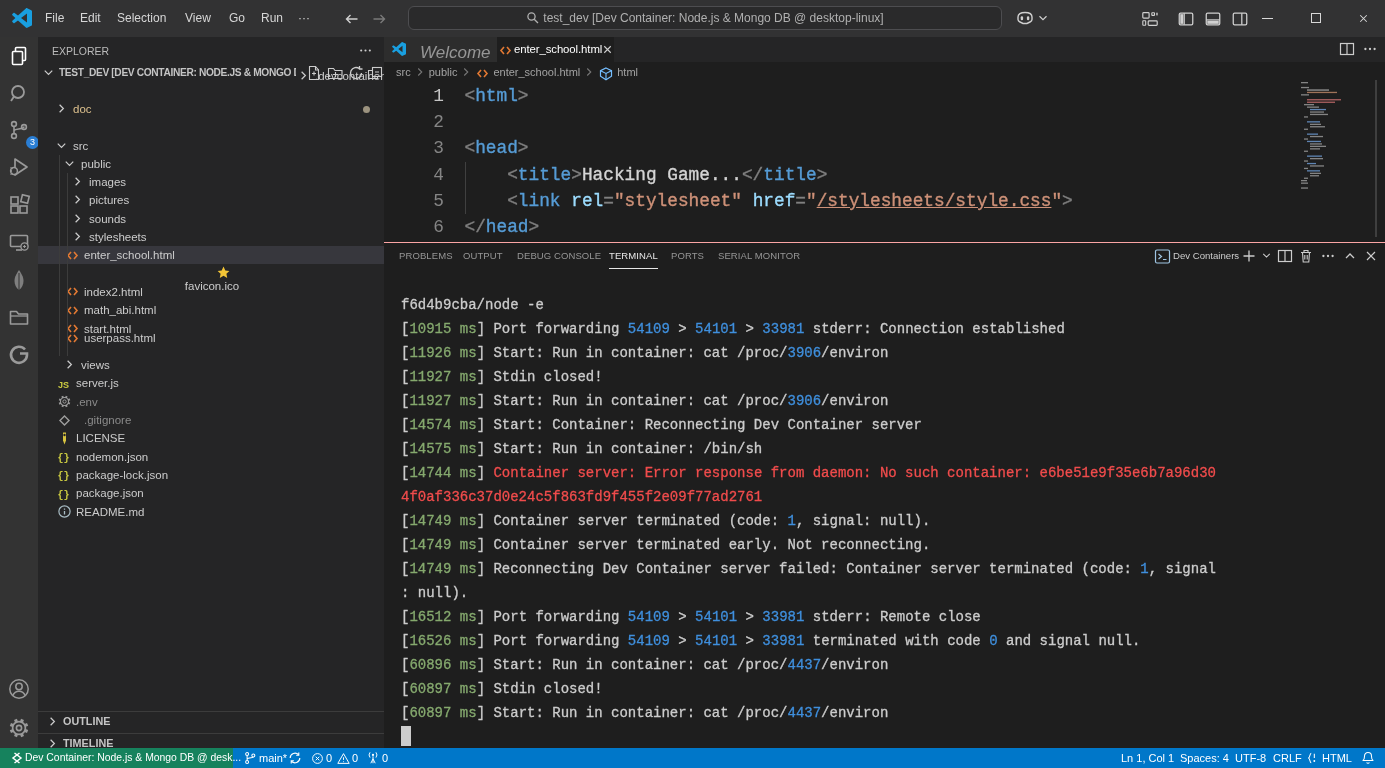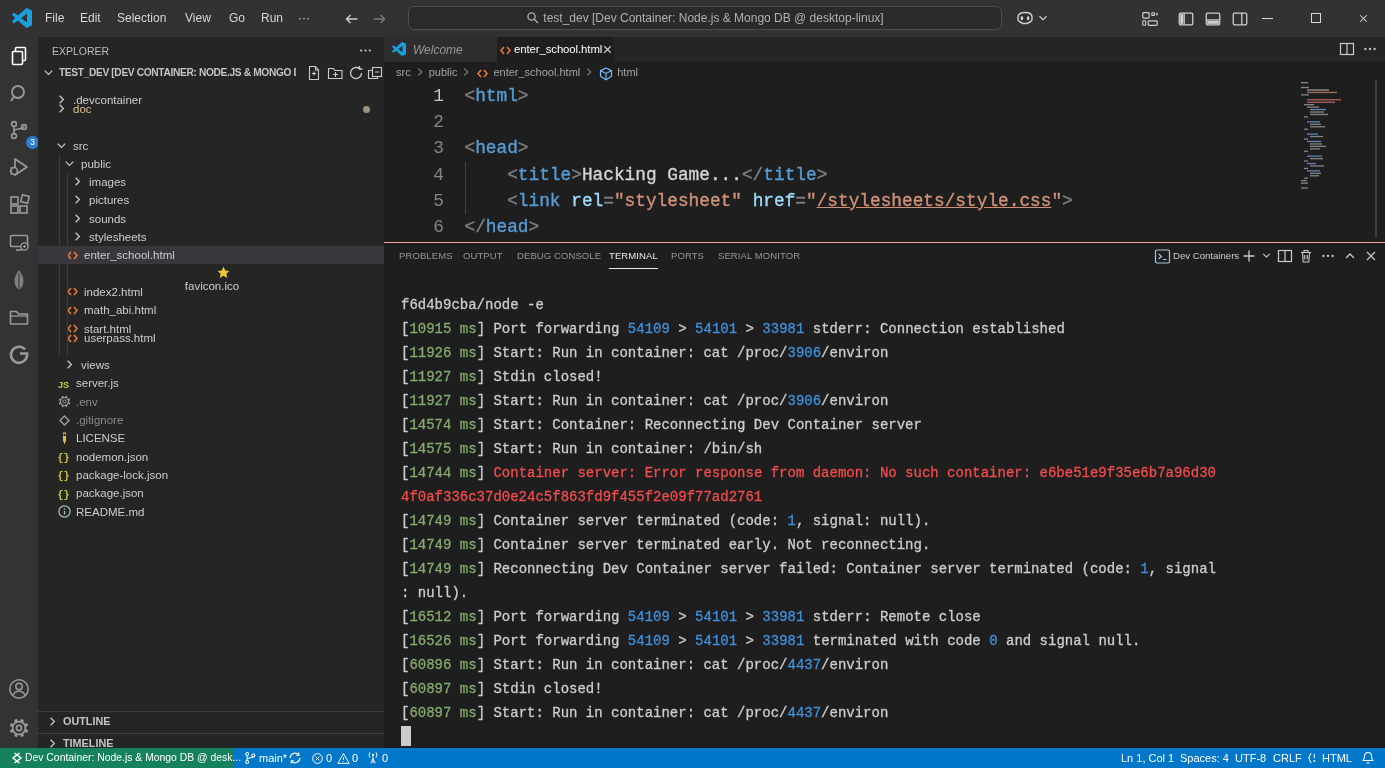--- a/index.html
+++ b/index.html
@@ -237,21 +237,21 @@
         <path d="M13.5 8a5.5 5.5 0 1 1-2-4.2" fill="none" stroke="#cccccc" stroke-width="1.3"></path>
         <path d="M11.5 1v3h3" fill="none" stroke="#cccccc" stroke-width="1.3"></path>
       </svg>
     </div>
     <div class="abs" style="left:329px;top:27.7px;">
       <svg width="16" height="16" viewBox="0 0 16 16" style="">
         <rect x="5.5" y="2.5" width="9" height="9" fill="none" stroke="#cccccc" stroke-width="1.1"></rect>
         <path d="M5.5 5.5h-4v8h9v-2M8 7h4" fill="none" stroke="#cccccc" stroke-width="1.1"></path>
       </svg>
     </div>
-    <div class="trow" style="top:54px;">
+    <div class="trow" style="top:30px;justify-content:flex-end;">
       <span style="margin-left:16px" class="chev">
         <svg width="15" height="15" viewBox="0 0 16 16">
           <path d="M6 4l4 4-4 4" fill="none" stroke="#cccccc" stroke-width="1.3"></path>
         </svg>
       </span>
       <span class="lbl ">.devcontainer</span>
     </div>
     <div class="trow" style="top:62.8px;">
       <span style="margin-left:16px" class="chev">
         <svg width="15" height="15" viewBox="0 0 16 16">
@@ -382,21 +382,21 @@
           <path d="M9.7 17.6L8.5 20.6" stroke="#9d9d9d" stroke-width="3.1"></path>
           <path d="M6.4 14.3L3.4 15.6" stroke="#9d9d9d" stroke-width="3.1"></path>
           <path d="M6.4 9.7L3.4 8.5" stroke="#9d9d9d" stroke-width="3.1"></path>
           <path d="M9.7 6.4L8.4 3.4" stroke="#9d9d9d" stroke-width="3.1"></path>
           <path d="M14.3 6.4L15.5 3.4" stroke="#9d9d9d" stroke-width="3.1"></path>
           <path d="M17.6 9.7L20.6 8.4" stroke="#9d9d9d" stroke-width="3.1"></path>
         </svg>
       </span>
       <span class="lbl dim" style="padding-left:2px">.env</span>
     </div>
-    <div class="trow" style="top:373.9px;">
+    <div class="trow" style="top:373.9px;gap:8px;">
       <span style="margin-left:19px" class="tico">
         <svg width="15" height="15" viewBox="0 0 15 15" style="">
           <rect x="4.3" y="4.3" width="6.4" height="6.4" fill="none" stroke="#9d9d9d" stroke-width="1.4" transform="rotate(45 7.5 7.5)"></rect>
         </svg>
       </span>
       <span class="lbl dim" style="padding-left:2px">.gitignore</span>
     </div>
     <div class="trow" style="top:392.2px;">
       <span style="margin-left:19px" class="tico">
         <svg width="15" height="15" viewBox="0 0 15 15" style="">
@@ -457,21 +457,21 @@
     </div>
     <div class="abs" style="left:25px;top:700px;font-size:10.8px;font-weight:bold;color:#c5c5c5">TIMELINE</div>
   </div>
 <div id="tabbar">
     <div class="abs" style="left:0;top:0;width:113px;height:25px;background:#2d2d2d"></div>
     <div class="abs" style="left:8px;top:5px;">
       <svg width="14" height="14" viewBox="0 0 100 100">
 <path d="M96.5 10.7L76.1 0.9c-2.3-1.1-5-0.6-6.8 1.2L29.9 38 12.7 25c-1.6-1.2-3.8-1.1-5.3 0.2l-5.4 5c-1.8 1.6-1.8 4.5 0 6.1L17 50 2 63.7c-1.8 1.6-1.8 4.5 0 6.1l5.4 5c1.5 1.3 3.7 1.4 5.3 0.2L29.9 62l39.4 35.9c1.8 1.8 4.5 2.3 6.8 1.2l20.4-9.8c2.1-1 3.5-3.2 3.5-5.6V16.3c0-2.4-1.4-4.6-3.5-5.6zM75 72.6L45.1 50 75 27.4V72.6z" fill="#199fe0"></path>
       </svg>
     </div>
-    <div class="abs" style="left:29px;top:5.5px;font-size:12px;font-style:italic;color:#969696">Welcome</div>
+    <div class="abs" style="left:36px;top:5.5px;font-size:17px;font-style:italic;color:#969696">Welcome</div>
     <div class="abs" style="left:113px;top:0;width:117px;height:25px;background:#1e1e1e"></div>
     <div class="abs" style="left:114px;top:6px;">
       <svg width="15" height="15" viewBox="0 0 15 15" style="">
         <path d="M6 4L3 7.5 6 11M9 4l3 3.5L9 11" fill="none" stroke="#e37933" stroke-width="1.6"></path>
       </svg>
     </div>
     <div class="abs" style="left:130px;top:5.5px;font-size:11.4px;letter-spacing:-0.1px;color:#ffffff">enter_school.html</div>
     <div class="abs" style="left:217px;top:6px;">
       <svg width="13" height="13" viewBox="0 0 16 16">
         <path d="M4 4l8 8M12 4l-8 8" stroke="#cfcfcf" stroke-width="1.4"></path>

